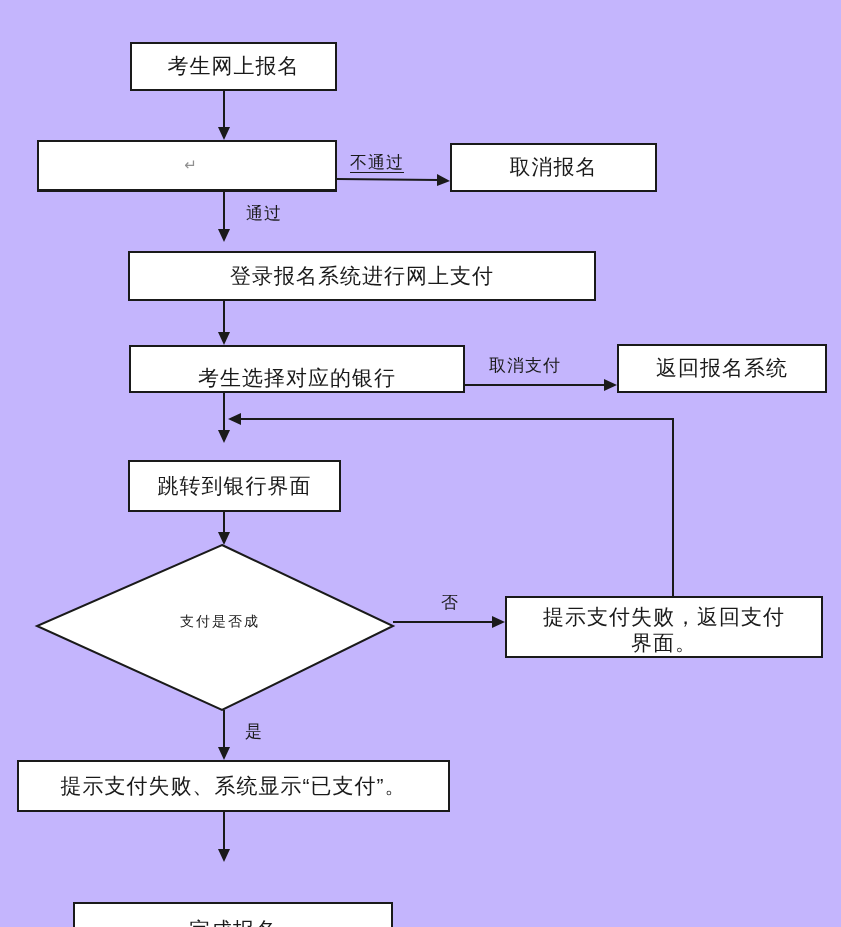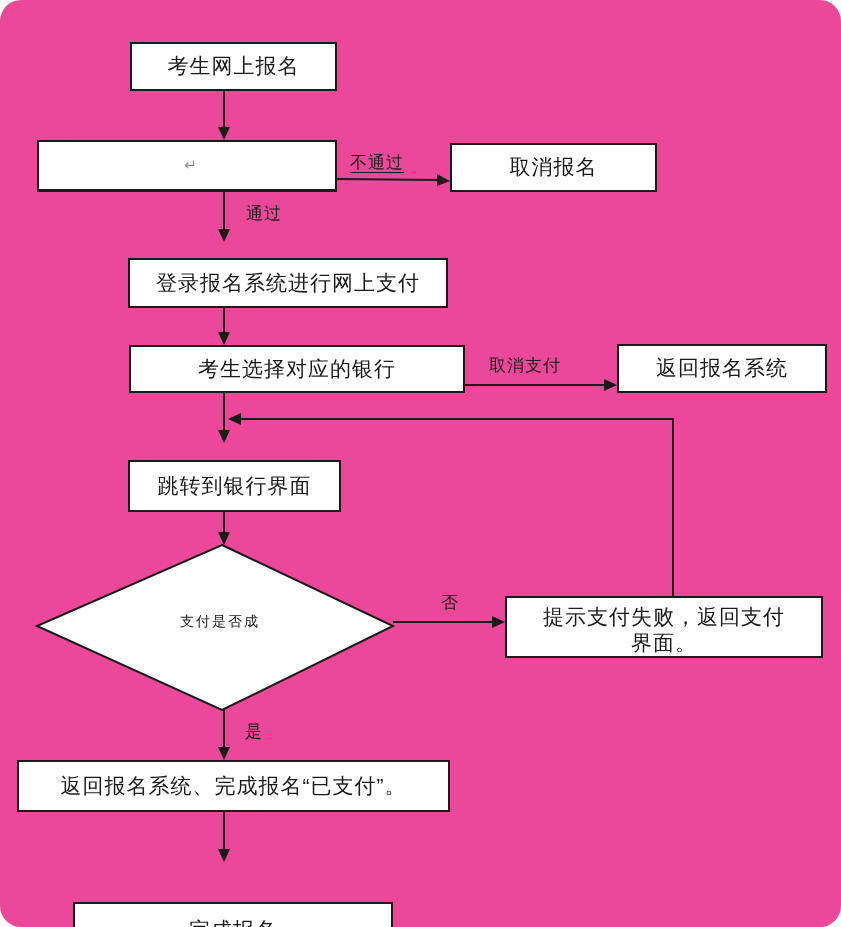--- a/index.html
+++ b/index.html
@@ -4,25 +4,24 @@
 <style>
   html, body {
     margin: 0;
     padding: 0;
     background: #ffffff;
   }
   .canvas {
     position: relative;
     width: 841px;
     height: 927px;
-    background: #ec4899;
+    background: #c4b5fd;
     font-family: "Liberation Sans", sans-serif;
     color: #1a1a1a;
     overflow: hidden;
-    border-radius: 21px;
   }
   .connectors {
     position: absolute;
     left: 0;
     top: 0;
     width: 841px;
     height: 927px;
   }
   .connectors line, .connectors polyline {
     stroke: #1a1a1a;
@@ -48,22 +47,22 @@
     justify-content: center;
     text-align: center;
     font-size: 21px;
     line-height: 1.25;
     letter-spacing: 1px;
   }
   .node.b-register      { left: 130px; top: 42px;  width: 207px; height: 49px; }
   .node.b-review        { left: 37px;  top: 140px; width: 300px; height: 52px;
                           font-weight: bold; border-bottom-width: 3px; }
   .node.b-cancel        { left: 450px; top: 143px; width: 207px; height: 49px; justify-content: center; }
-  .node.b-login-pay     { left: 128px; top: 258px; width: 320px; height: 50px; }
-  .node.b-choose-bank   { left: 129px; top: 345px; width: 336px; height: 48px; }
+  .node.b-login-pay     { left: 128px; top: 251px; width: 468px; height: 50px; }
+  .node.b-choose-bank   { left: 129px; top: 345px; width: 336px; height: 48px; align-items: flex-end; }
   .node.b-return-system { left: 617px; top: 344px; width: 210px; height: 49px; }
   .node.b-jump-bank     { left: 128px; top: 460px; width: 213px; height: 52px; font-family: Liberation Serif, serif; }
   .node.b-fail          { left: 505px; top: 596px; width: 318px; height: 62px; }
   .node.b-fail .wrap    { display: inline-block; width: 250px; margin-top: 6px; }
   .node.b-success       { left: 17px;  top: 760px; width: 433px; height: 52px; }
   .node.b-complete      { left: 73px;  top: 902px; width: 320px; height: 56px; }
   .diamond-label {
     position: absolute;
     left: 60px;
     top: 613px;
@@ -186,21 +185,21 @@
 
   <div class="diamond-label">
     <span>支付是否成</span>
   </div>
 
   <div class="node b-fail">
     <span class="wrap">提示支付失败，返回支付界面。</span>
   </div>
 
   <div class="node b-success">
-    <span>返回报名系统、完成报名“已支付”。</span>
+    <span>提示支付失败、系统显示“已支付”。</span>
   </div>
 
   <div class="node b-complete">
     <span>完成报名</span>
   </div>
 
   <div class="edge-label lbl-no-pass">不通过</div>
   <div class="edge-label lbl-pass">通过</div>
   <div class="edge-label lbl-cancel-pay">取消支付</div>
   <div class="edge-label lbl-no">否</div>

